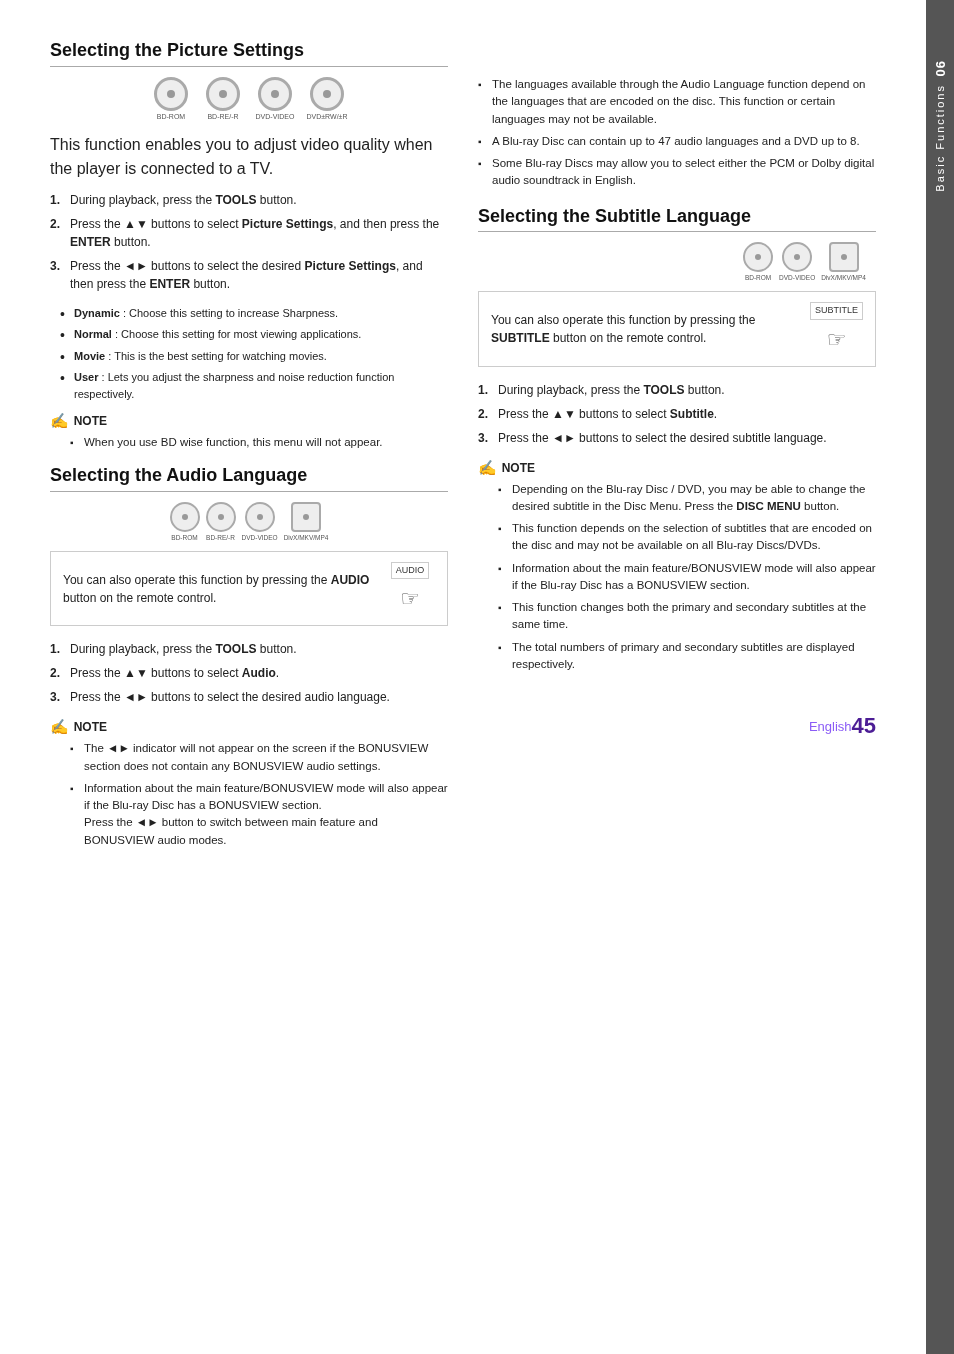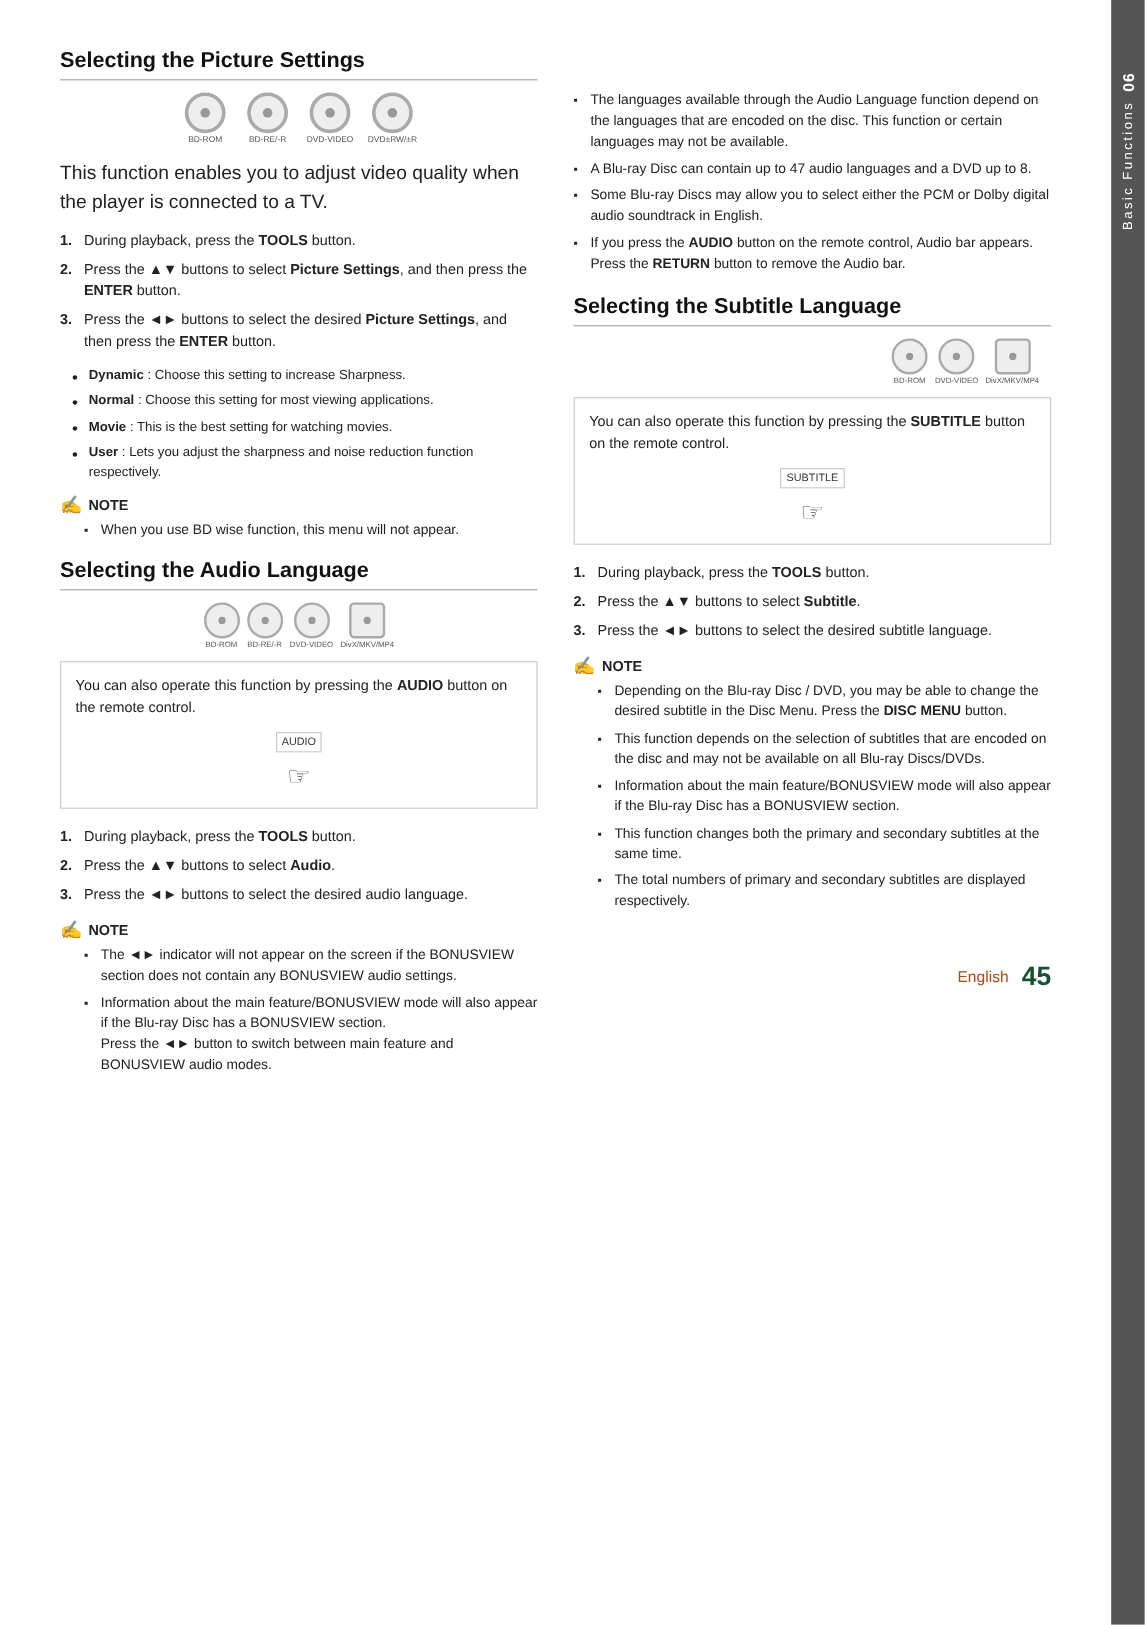--- a/index.html
+++ b/index.html
@@ -196,21 +196,20 @@
     }
     .function-box {
       border: 1px solid #ccc;
       padding: 10px 12px;
       display: flex;
       align-items: center;
       gap: 12px;
       margin-bottom: 14px;
       font-size: 12px;
       line-height: 1.5;
-      flex-direction: column;
     }
     .remote-btn-img {
       display: flex;
       flex-direction: column;
       align-items: center;
       min-width: 50px;
     }
     .btn-label-box {
       border: 1px solid #ccc;
       font-size: 9px;
@@ -218,27 +217,27 @@
       margin-bottom: 3px;
       background: #fff;
       color: #333;
     }
     .hand-icon {
       font-size: 22px;
       color: #555;
     }
     .page-lang {
       font-size: 13px;
-      color: #c2410c;
-      margin-right: 11px;
+      color: #8b5cf6;
+      margin-right: 0;
     }
     .page-num {
       font-size: 22px;
       font-weight: bold;
-      color: #14532d;
+      color: #4c1d95;
     }
     .small-icon-row {
       display: flex;
       justify-content: center;
       gap: 6px;
       margin-bottom: 10px;
     }
     .small-disc {
       display: flex;
       flex-direction: column;
@@ -406,21 +405,20 @@
       </div>
     </div>
 
     <div class="right-col">
 
       <div style="margin-bottom:16px;margin-top:36px;">
         <ul class="note-list" style="margin-left:0;">
           <li>The languages available through the Audio Language function depend on the languages that are encoded on the disc. This function or certain languages may not be available.</li>
           <li>A Blu-ray Disc can contain up to 47 audio languages and a DVD up to 8.</li>
           <li>Some Blu-ray Discs may allow you to select either the PCM or Dolby digital audio soundtrack in English.</li>
-          <li>If you press the <span class="bold">AUDIO</span> button on the remote control, Audio bar appears.<br>Press the <span class="bold">RETURN</span> button to remove the Audio bar.</li>
         </ul>
       </div>
 
       <div>
         <div class="section-title">Selecting the Subtitle Language</div>
         <hr class="section-divider">
 
         <div class="small-icon-row" style="justify-content:flex-end; margin-right:10px;">
           <div class="small-disc">
             <div class="small-disc-circle"></div>

